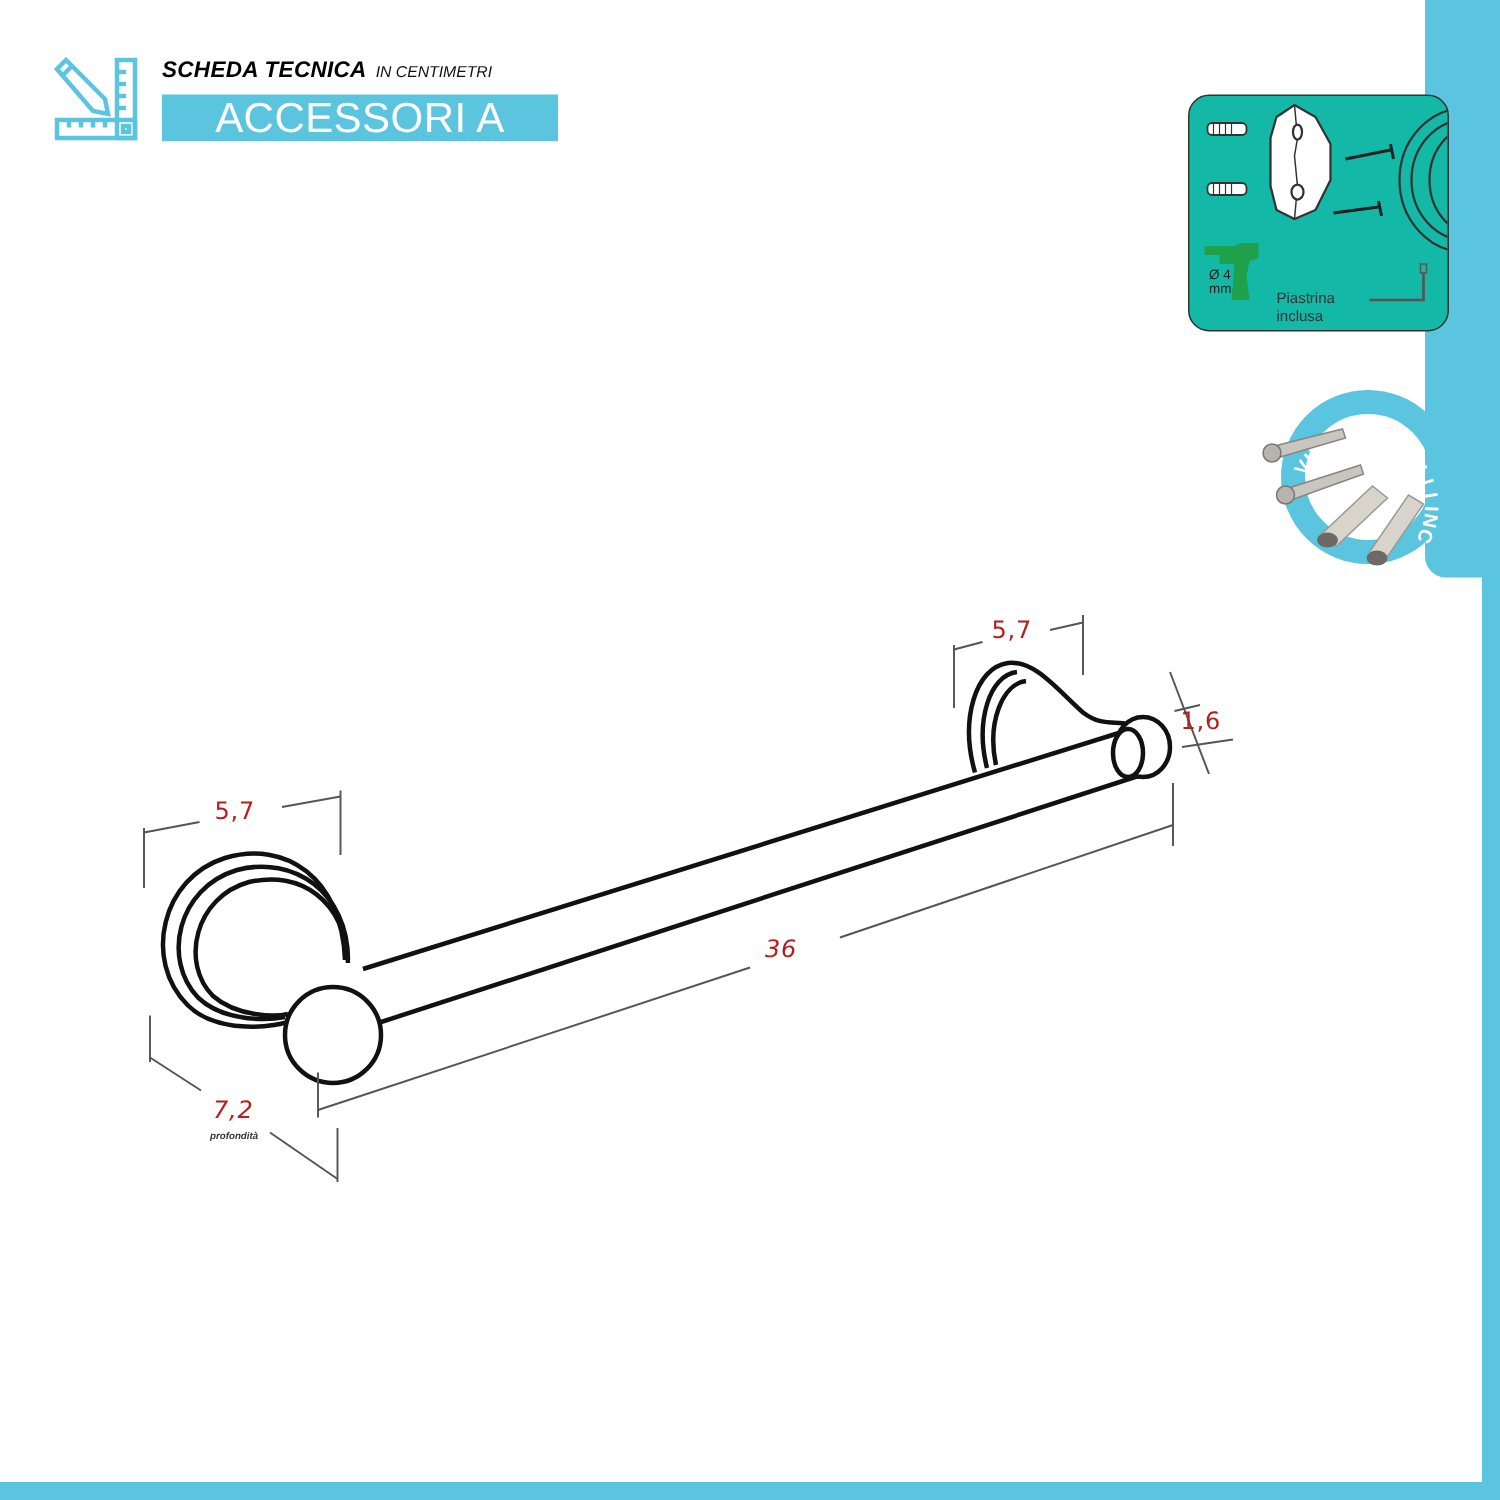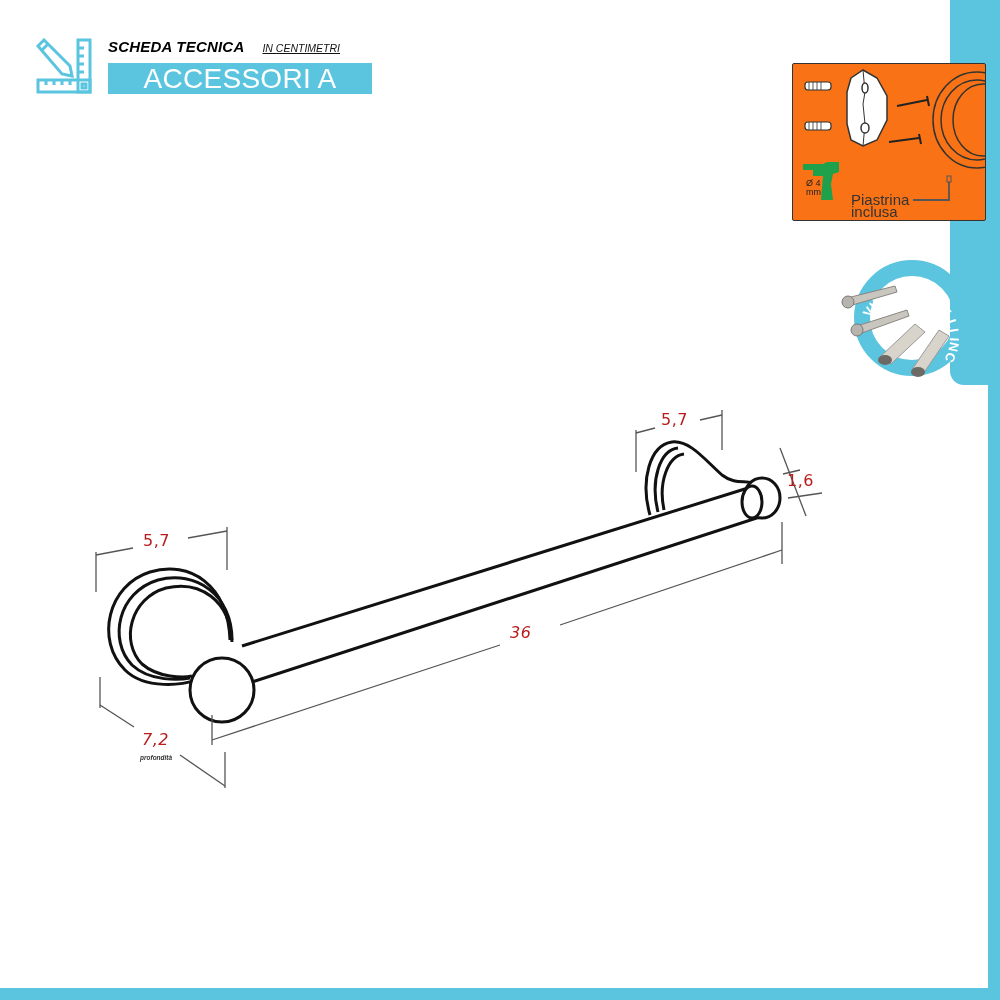--- a/index.html
+++ b/index.html
@@ -5,28 +5,28 @@
   html, body { margin:0; padding:0; }
   body { width:1000px; height:1000px; position:relative; background:#ffffff; overflow:hidden;
          font-family:"Liberation Sans", sans-serif; }
   .abs { position:absolute; }
   .side-band { left:950px; top:0; width:50px; height:385px; background:#5bc5e0; border-bottom-left-radius:14px; }
   .side-strip { left:988px; top:0; width:12px; height:1000px; background:#5bc5e0; }
   .bottom-strip { left:0; top:988px; width:1000px; height:12px; background:#5bc5e0; }
   .header-icon { left:34px; top:38px; width:60px; height:58px; }
   .title-line { left:108px; top:38px; white-space:nowrap; }
   .title-main { font-weight:bold; font-style:italic; font-size:15px; color:#000000; letter-spacing:0.2px; }
-  .title-sub { font-style:italic; font-size:10.5px; color:#111; margin-left:18px;text-decoration:underline; }
+  .title-sub { font-style:italic; font-size:10.5px; color:#111; margin-left:6px; }
   .category-badge { left:108px; top:63px; width:264px; height:31px; background:#5bc5e0; color:#fff;
                     font-size:28px; line-height:31px; text-align:center; letter-spacing:0.3px; }
-  .install-box { left:792px; top:63px; width:194px; height:158px; background:#f97316; border:1.6px solid #333;
-                 border-radius:2px; box-sizing:border-box; overflow:hidden; }
+  .install-box { left:792px; top:63px; width:174px; height:158px; background:#14b8a6; border:1.6px solid #333;
+                 border-radius:14px; box-sizing:border-box; overflow:hidden; }
   .install-svg { position:absolute; left:0; top:0; }
   .drill-label { left:13px; top:115px; font-size:9px; line-height:9px; color:#222; }
-  .plate-label { left:58px; top:130px; font-size:15px; line-height:12px; color:#333; }
+  .plate-label { left:58px; top:130px; font-size:10px; line-height:12px; color:#333; }
   .drawing { left:0; top:0; width:1000px; height:1000px; }
   .dim { position:absolute; color:#b91c1c; font-size:16px; font-family:"DejaVu Sans", sans-serif; letter-spacing:0.5px; }
   .dim-sub { position:absolute; font-size:6.5px; font-style:italic; font-weight:bold; color:#333; }
   .badge-circle { left:835px; top:248px; width:150px; height:140px; }
 </style>
 </head>
 <body>
 
 <div class="abs side-band"></div>
 <div class="abs side-strip"></div>

